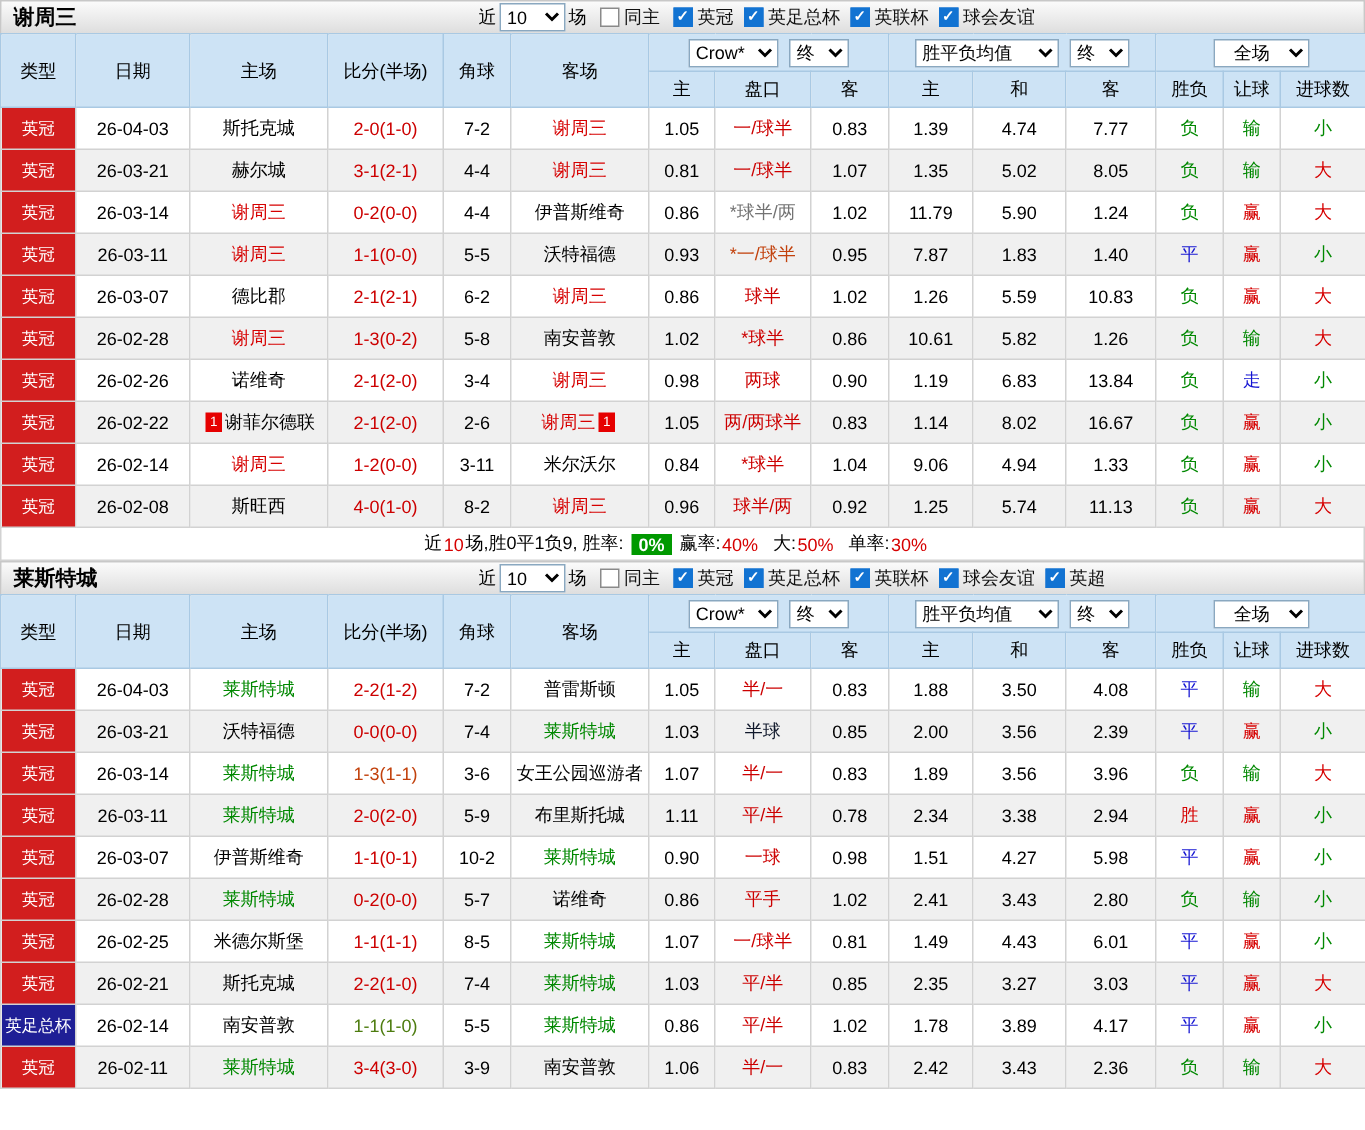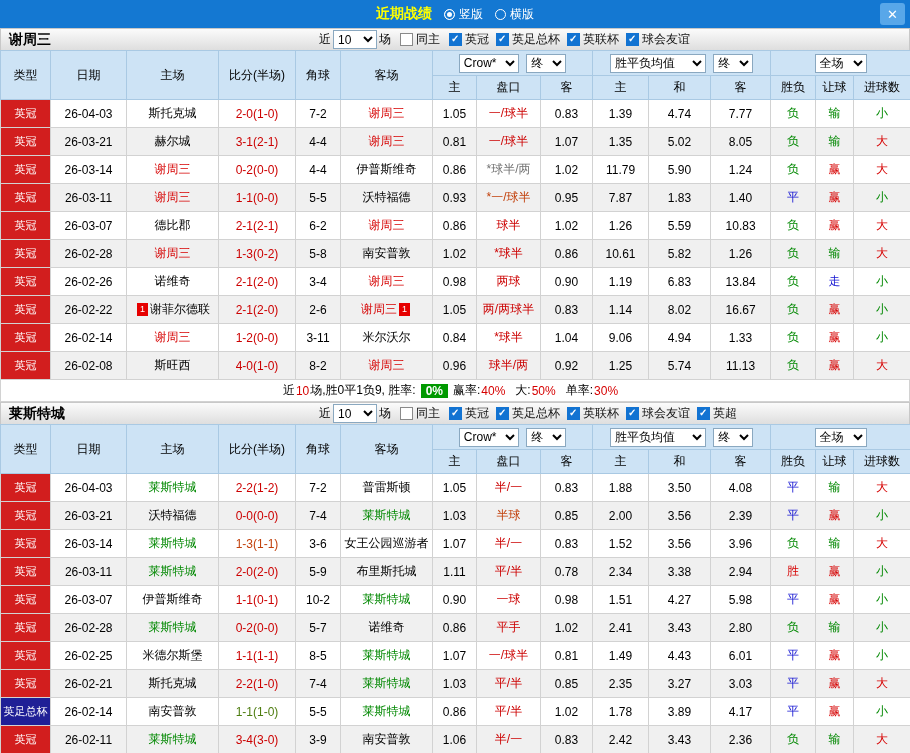--- a/index.html
+++ b/index.html
@@ -56,21 +56,21 @@
   .grid th {
     background: #cde3f5; border: 1px solid #a9c9e3;
     font-weight: normal; font-size: 12px; color: #000; padding: 0; white-space: nowrap; overflow: hidden;
   }
   thead tr:first-child th { height: 25px; }
   thead tr:last-child th { height: 24px; }
   .sel-cell .sel { margin: 0 2px; }
   .bm-sel { width: 60px; }
   .fin-sel { width: 40px; }
   .avg-sel { width: 96px; }
-  .scope-sel { width: 52px; }
+  .scope-sel { width: 64px; text-align: center; }
   .grid td {
     border: 1px solid #d2d2d2; text-align: center; font-size: 12px;
     height: 28px; padding: 0; white-space: nowrap; overflow: hidden; color: #000;
   }
   tbody tr:nth-child(even) { background: #f0f0f0; }
   td[data-name="match-type"] { color: #fff; font-size: 11px; letter-spacing: 0; }
   .card-badge {
     display: inline-block; background: #e60000; color: #fff; font-size: 9px;
     width: 11px; height: 13px; line-height: 13px; margin: 0 2px; vertical-align: middle; text-align: center;
   }
@@ -81,34 +81,20 @@
     display: flex; align-items: center; justify-content: center; font-size: 12px; gap: 1px; background: #fff;
   }
   .badge-green { background: #009900; color: #fff; padding: 0 5px; font-weight: bold; margin: 0 4px; }
   .red-text { color: #d60000; }
   .stat-gap { width: 8px; display: inline-block; }
 </style>
 </head>
 <body>
 
 <div class="window" data-name="recent-results-window">
-  <div class="titlebar" data-name="titlebar">
-    <span class="title" data-name="window-title">近期战绩</span>
-    <span class="radio-opt" data-name="layout-option-vertical">
-      <span class="radio checked" data-name="radio-selected-icon"></span>
-      <span data-name="vertical-label">竖版</span>
-    </span>
-    <span class="radio-opt" data-name="layout-option-horizontal">
-      <span class="radio" data-name="radio-unselected-icon"></span>
-      <span data-name="horizontal-label">横版</span>
-    </span>
-    <div class="close-btn" data-name="close-button">
-      <span data-name="close-icon">✕</span>
-    </div>
-  </div>
   <div id="sections-mount" data-name="sections-container">
   <div class="section" data-name="team-section">
     <div class="band" data-name="team-header-bar">
       <span class="team-name" data-name="team-name">谢周三</span>
       <div class="filters" data-name="filter-bar">
         <span data-name="near-label">近</span>
         <select class="sel count-sel" data-name="match-count-select">
           <option>10</option>
         </select>
         <span data-name="games-label">场</span>
@@ -471,40 +457,40 @@
               <td data-name="result-goals" style="color: rgb(214, 0, 0);">大</td>
             </tr>
             <tr data-name="match-row">
               <td data-name="match-type" style="color: rgb(255, 255, 255); background: rgb(210, 30, 30);">英冠</td>
               <td data-name="match-date">26-03-21</td>
               <td data-name="home-team"><span data-name="home-team-name">沃特福德</span></td>
               <td data-name="match-score" style="color: rgb(204, 0, 0);">0-0(0-0)</td>
               <td data-name="corner-score">7-4</td>
               <td data-name="away-team"><span data-name="away-team-name" style="color: rgb(0, 136, 0);">莱斯特城</span></td>
               <td data-name="odds-home">1.03</td>
-              <td data-name="odds-handicap" style="color: #c2410c; margin-top: 24px;">半球</td>
+              <td data-name="odds-handicap" style="color: #0f172a; margin-top: 24px;">半球</td>
               <td data-name="odds-away">0.85</td>
               <td data-name="avg-home">2.00</td>
               <td data-name="avg-draw">3.56</td>
               <td data-name="avg-away">2.39</td>
               <td data-name="result-wdl" style="color: rgb(20, 20, 210);">平</td>
               <td data-name="result-handicap" style="color: rgb(214, 0, 0);">赢</td>
               <td data-name="result-goals" style="color: rgb(0, 136, 0);">小</td>
             </tr>
             <tr data-name="match-row">
               <td data-name="match-type" style="color: rgb(255, 255, 255); background: rgb(210, 30, 30);">英冠</td>
               <td data-name="match-date">26-03-14</td>
               <td data-name="home-team"><span data-name="home-team-name" style="color: rgb(0, 136, 0);">莱斯特城</span></td>
               <td data-name="match-score" style="color: #c2410c;">1-3(1-1)</td>
               <td data-name="corner-score">3-6</td>
               <td data-name="away-team"><span data-name="away-team-name">女王公园巡游者</span></td>
               <td data-name="odds-home">1.07</td>
               <td data-name="odds-handicap" style="color: rgb(204, 0, 0);">半/一</td>
               <td data-name="odds-away">0.83</td>
-              <td data-name="avg-home">1.52</td>
+              <td data-name="avg-home">1.89</td>
               <td data-name="avg-draw">3.56</td>
               <td data-name="avg-away">3.96</td>
               <td data-name="result-wdl" style="color: rgb(0, 136, 0);">负</td>
               <td data-name="result-handicap" style="color: rgb(0, 136, 0);">输</td>
               <td data-name="result-goals" style="color: rgb(214, 0, 0);">大</td>
             </tr>
             <tr data-name="match-row">
               <td data-name="match-type" style="color: rgb(255, 255, 255); background: rgb(210, 30, 30);">英冠</td>
               <td data-name="match-date">26-03-11</td>
               <td data-name="home-team"><span data-name="home-team-name" style="color: rgb(0, 136, 0);">莱斯特城</span></td>

